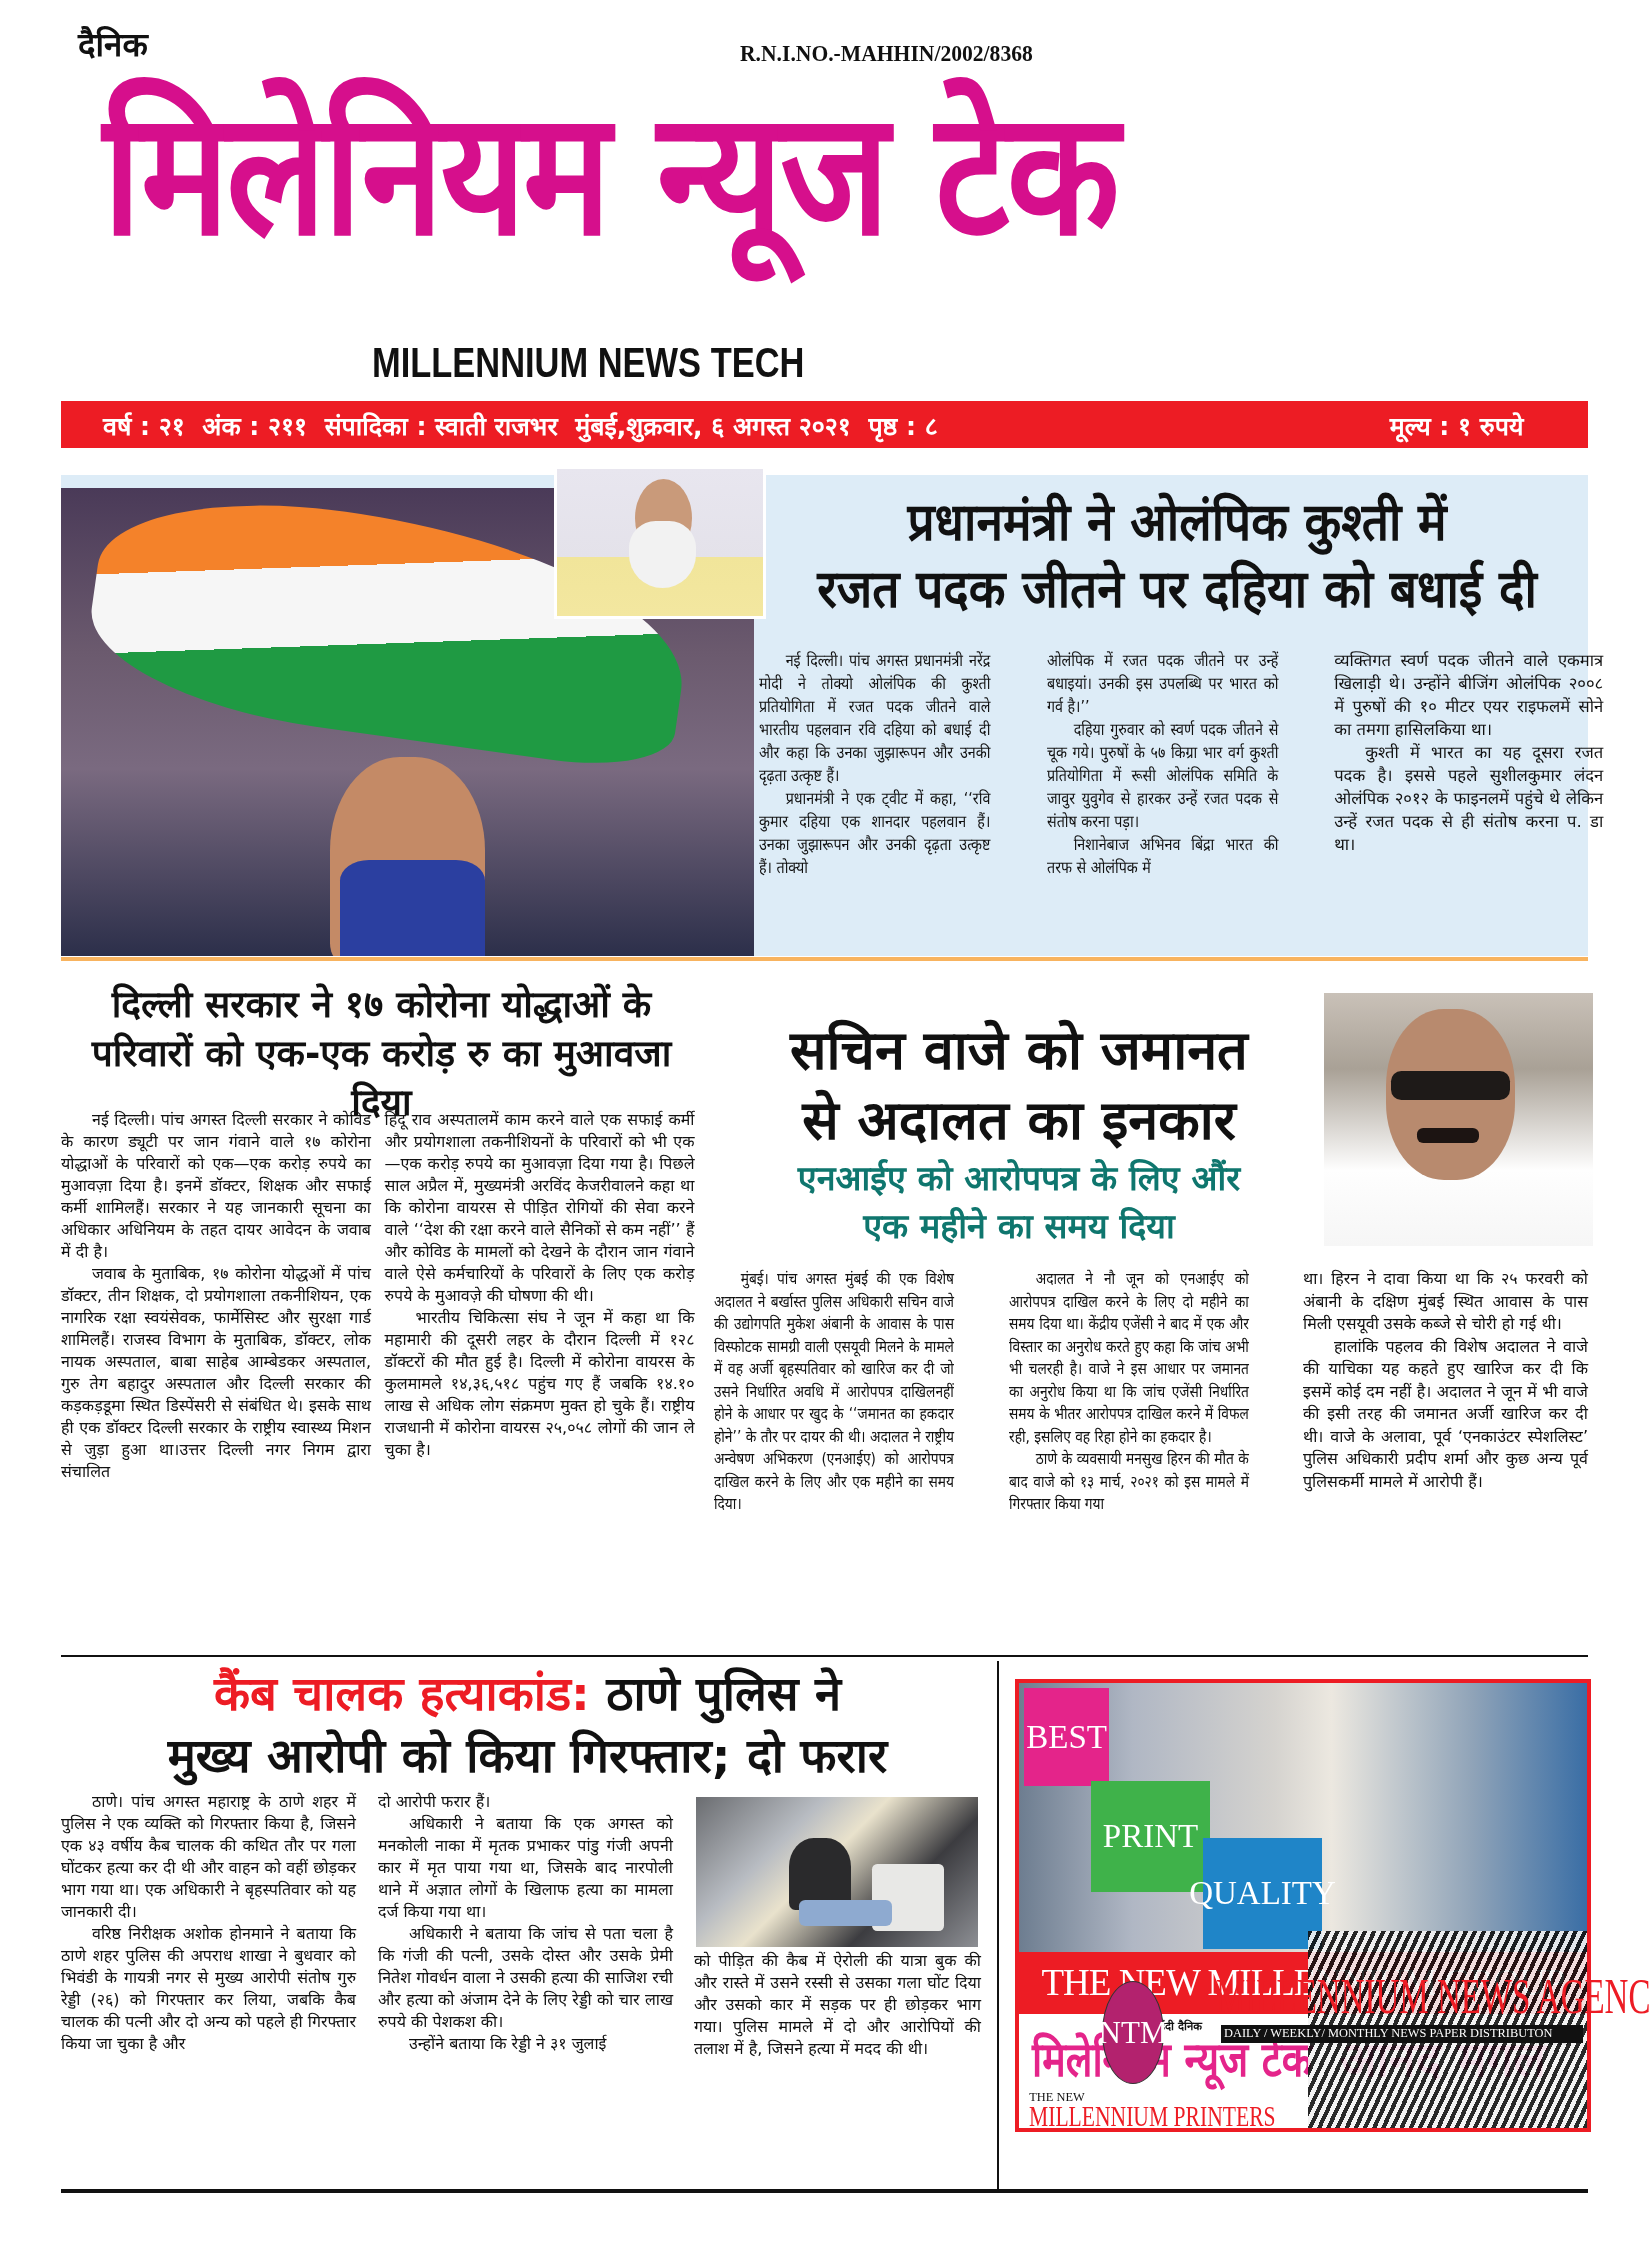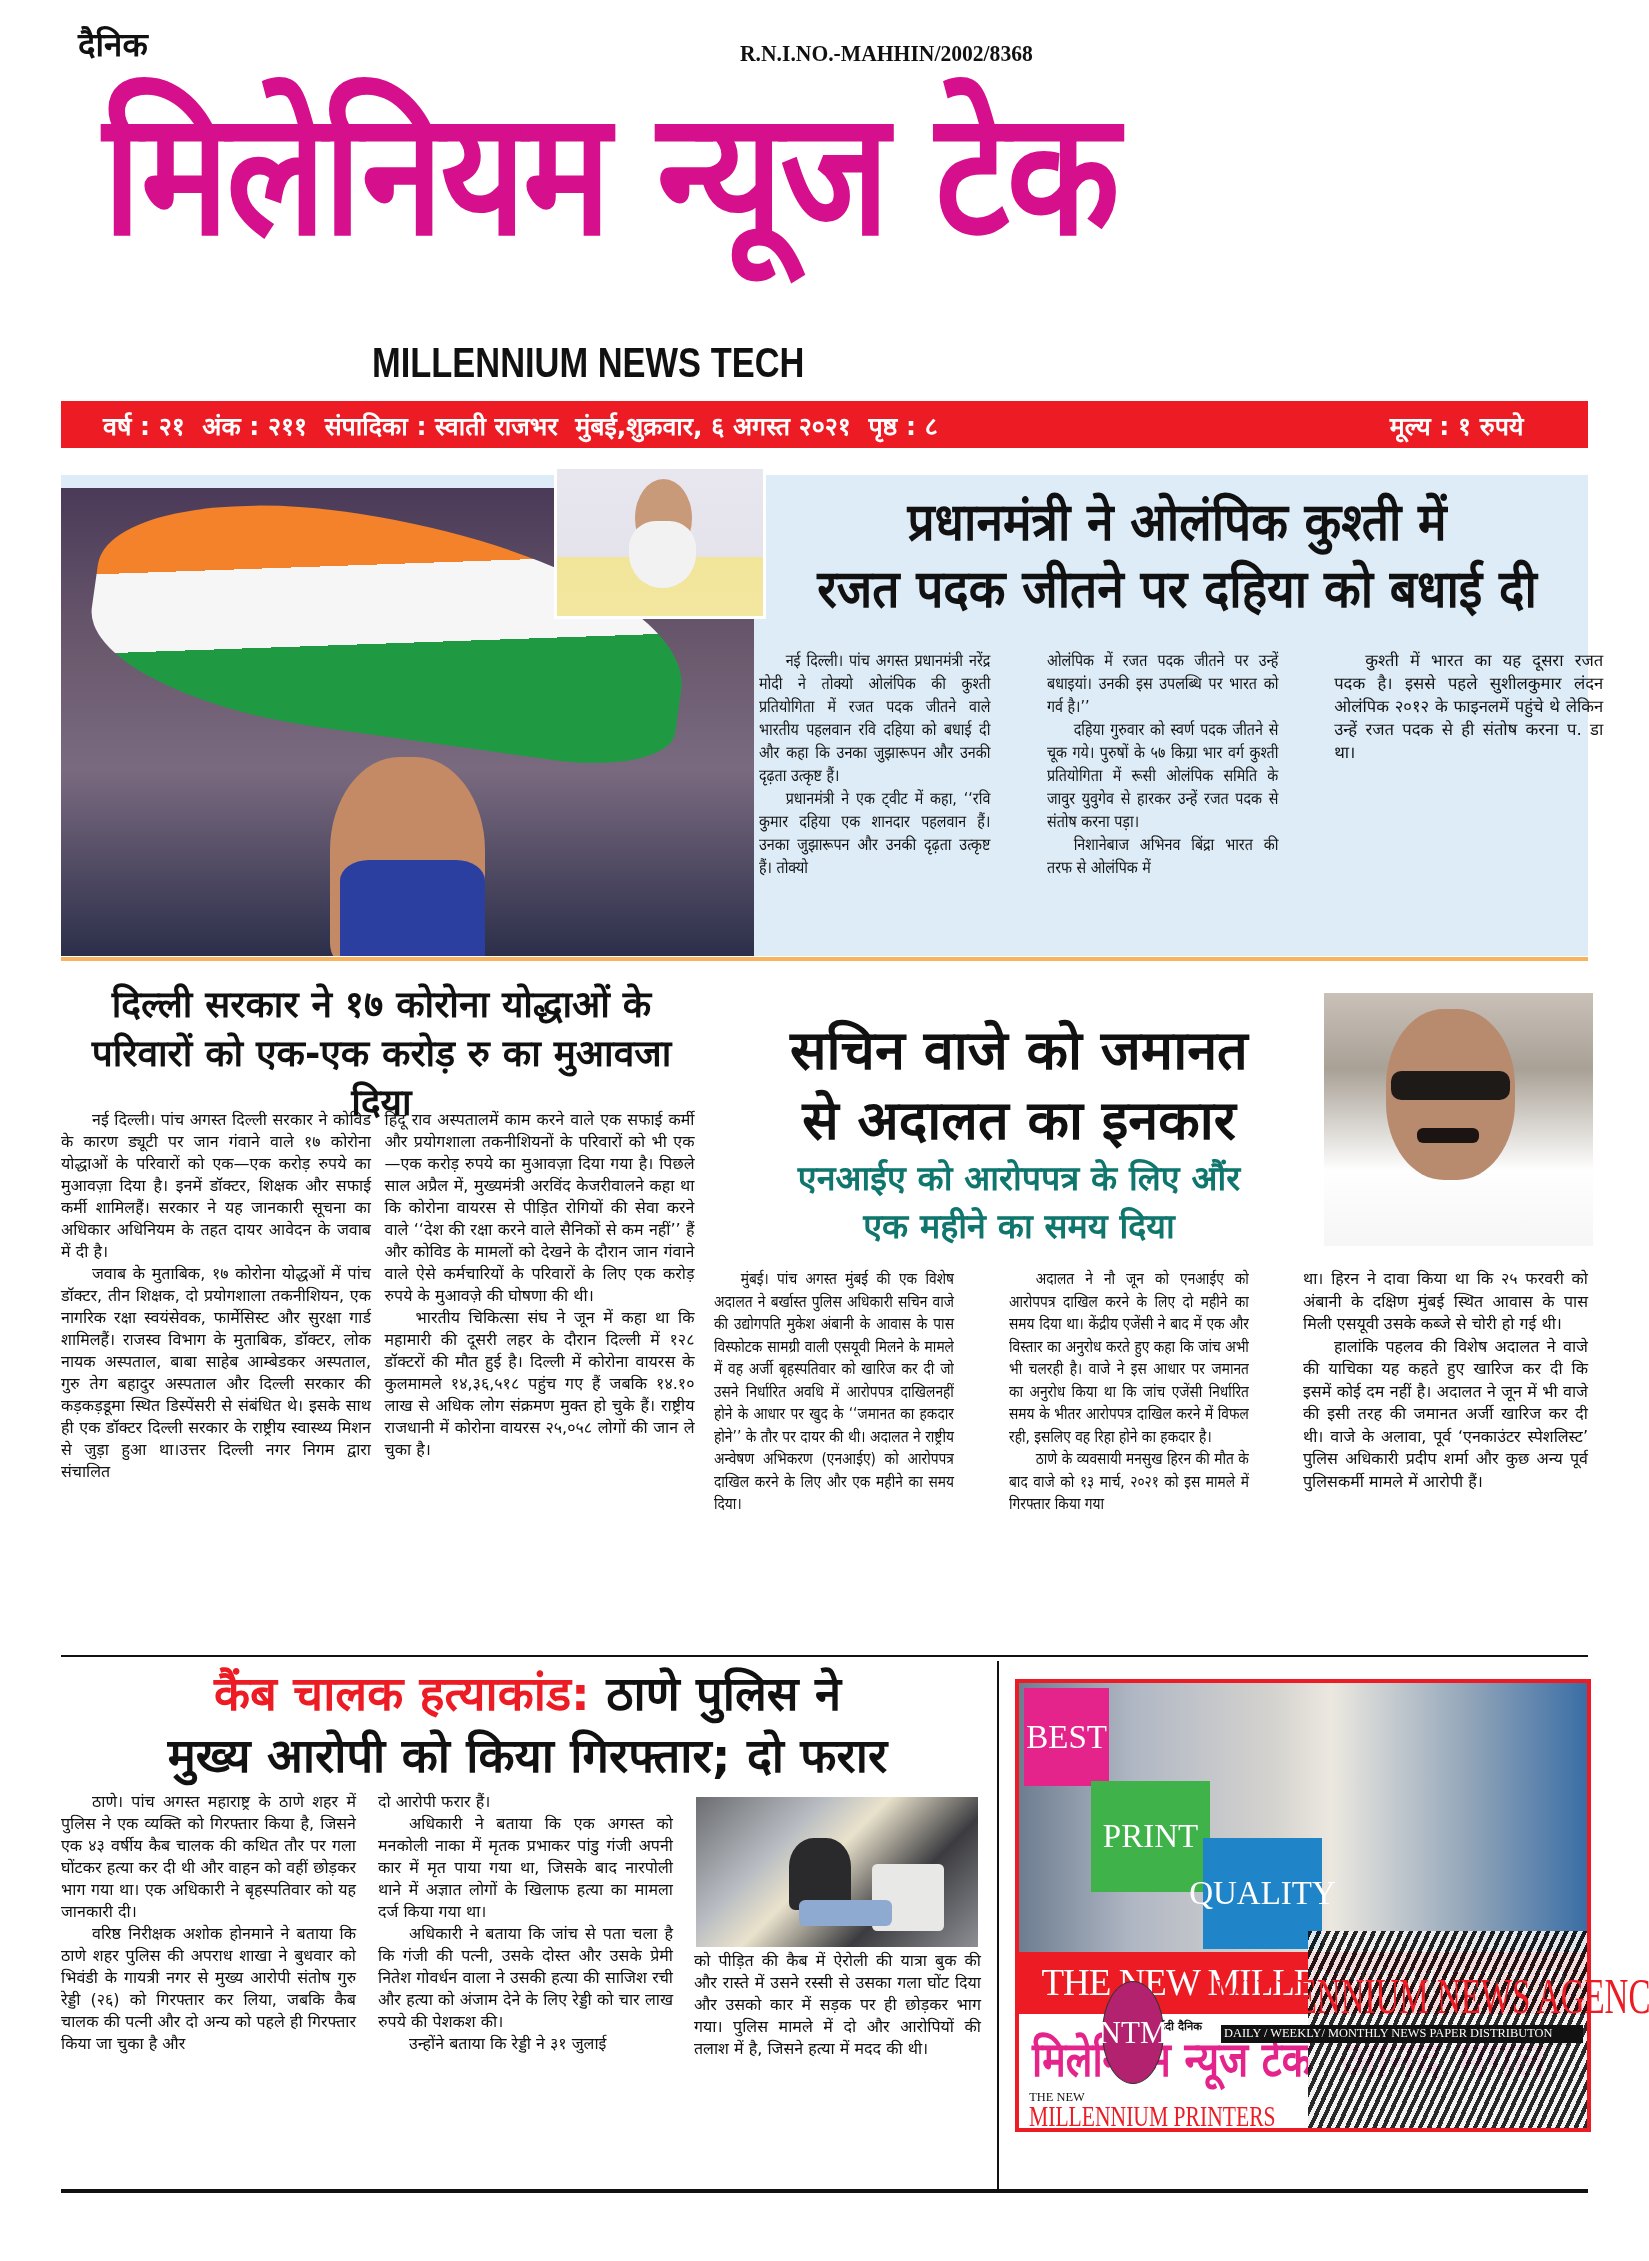--- a/index.html
+++ b/index.html
@@ -128,20 +128,21 @@
   <div class="col condensed">
     <p>नई दिल्ली। पांच अगस्त प्रधानमंत्री नरेंद्र मोदी ने तोक्यो ओलंपिक की कुश्ती प्रतियोगिता में रजत पदक जीतने वाले भारतीय पहलवान रवि दहिया को बधाई दी और कहा कि उनका जुझारूपन और उनकी दृढ़ता उत्कृष्ट हैं।</p>
     <p>प्रधानमंत्री ने एक ट्वीट में कहा, ‘‘रवि कुमार दहिया एक शानदार पहलवान हैं। उनका जुझारूपन और उनकी दृढ़ता उत्कृष्ट हैं। तोक्यो</p>
   </div>
   <div class="col condensed">
     <p class="noindent">ओलंपिक में रजत पदक जीतने पर उन्हें बधाइयां। उनकी इस उपलब्धि पर भारत को गर्व है।’’</p>
     <p>दहिया गुरुवार को स्वर्ण पदक जीतने से चूक गये। पुरुषों के ५७ किग्रा भार वर्ग कुश्ती प्रतियोगिता में रूसी ओलंपिक समिति के जावुर युवुगेव से हारकर उन्हें रजत पदक से संतोष करना पड़ा।</p>
     <p>निशानेबाज अभिनव बिंद्रा भारत की तरफ से ओलंपिक में</p>
   </div>
   <div class="col">
+    <p class="noindent">व्यक्तिगत स्वर्ण पदक जीतने वाले एकमात्र खिलाड़ी थे। उन्होंने बीजिंग ओलंपिक २००८ में पुरुषों की १० मीटर एयर राइफलमें सोने का तमगा हासिलकिया था।</p>
     <p>कुश्ती में भारत का यह दूसरा रजत पदक है। इससे पहले सुशीलकुमार लंदन ओलंपिक २०१२ के फाइनलमें पहुंचे थे लेकिन उन्हें रजत पदक से ही संतोष करना प. डा था।</p>
   </div>
 </div>
 <div class="orange-rule"></div>
 
 <div class="delhi-headline">
   <div>दिल्ली सरकार ने १७ कोरोना योद्धाओं के</div>
   <div>परिवारों को एक-एक करोड़ रु का मुआवजा दिया</div>
 </div>
 <div class="cols delhi-cols">

